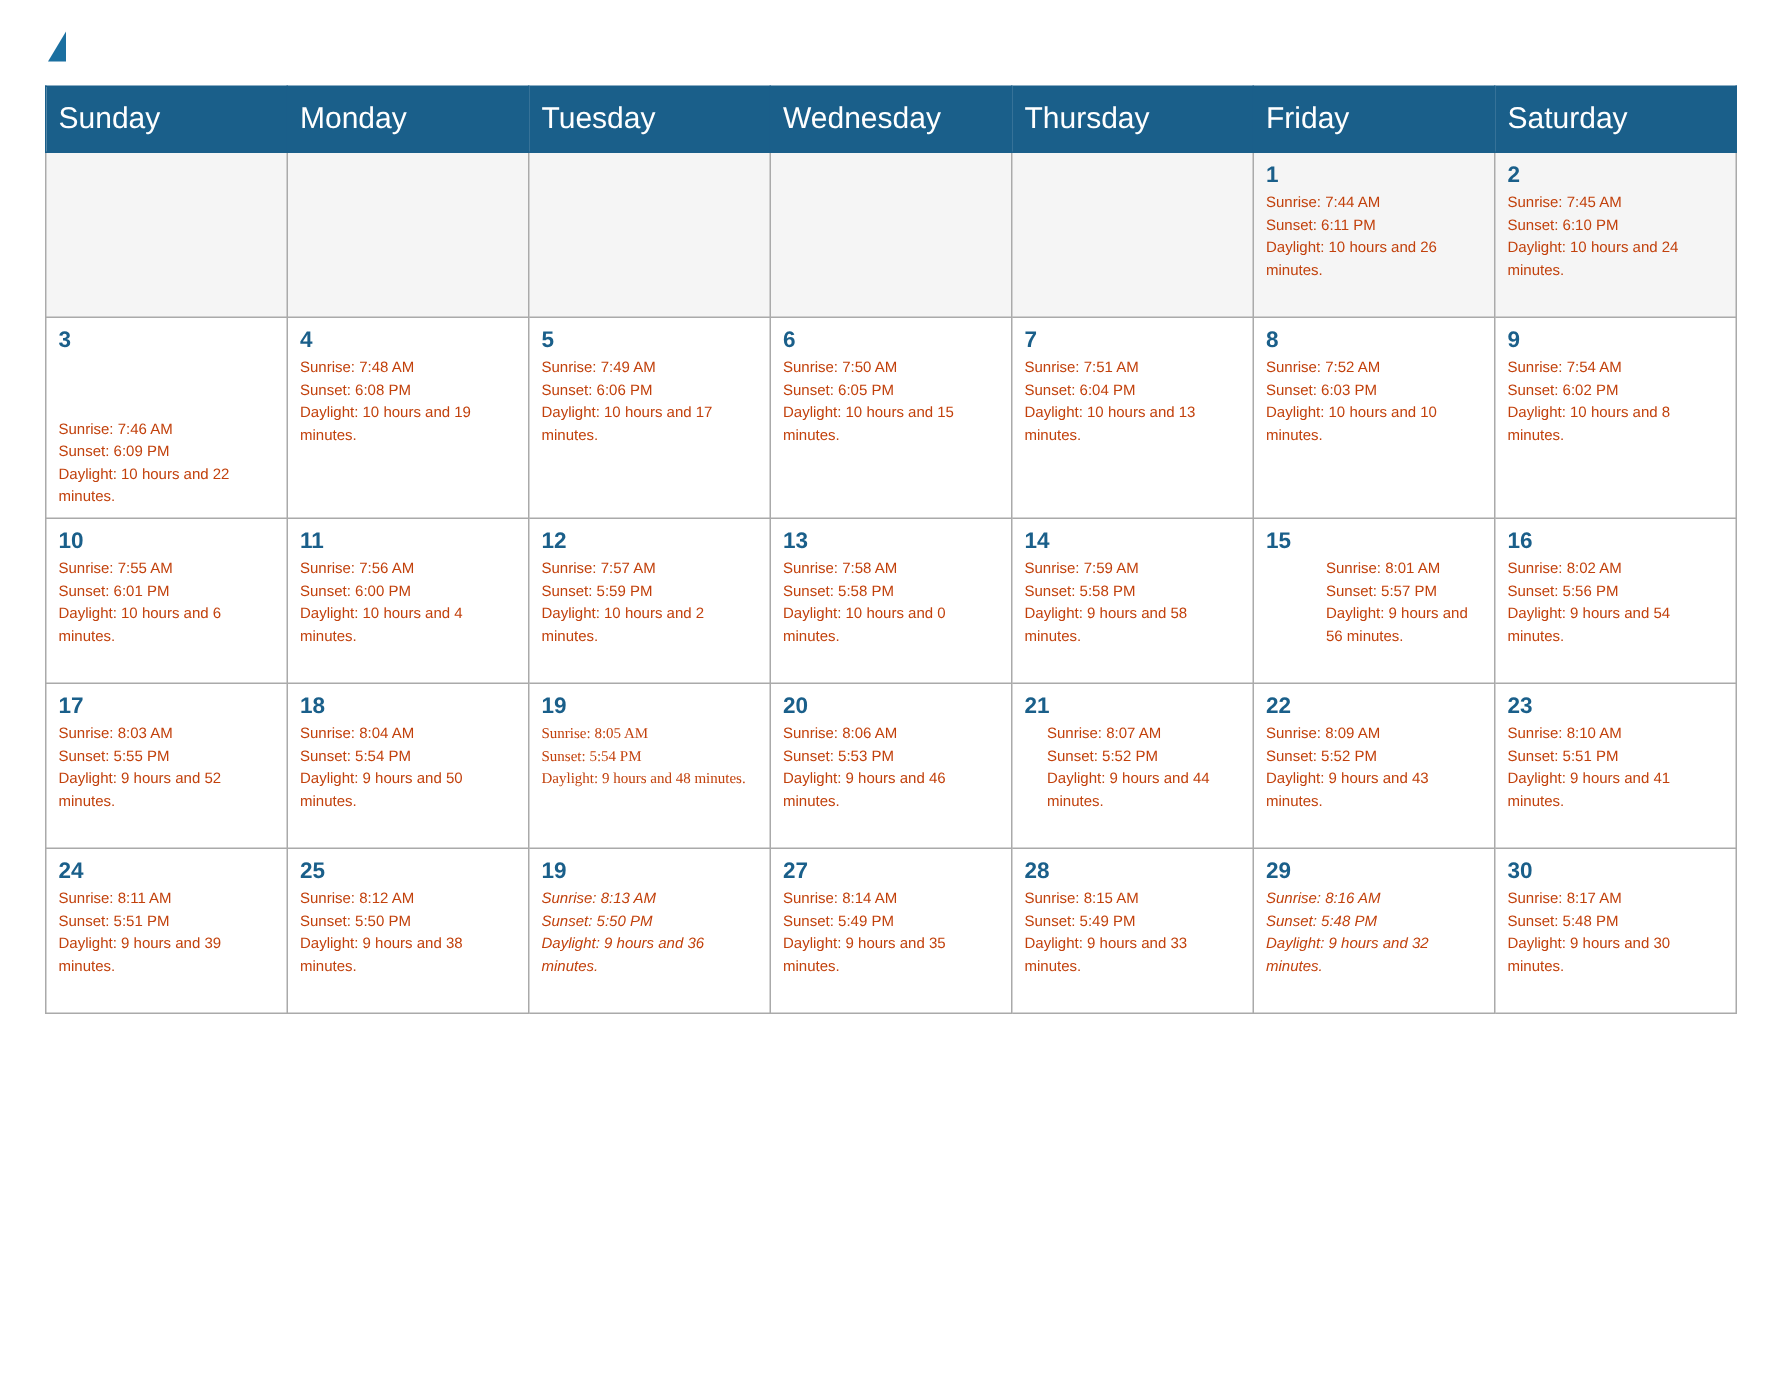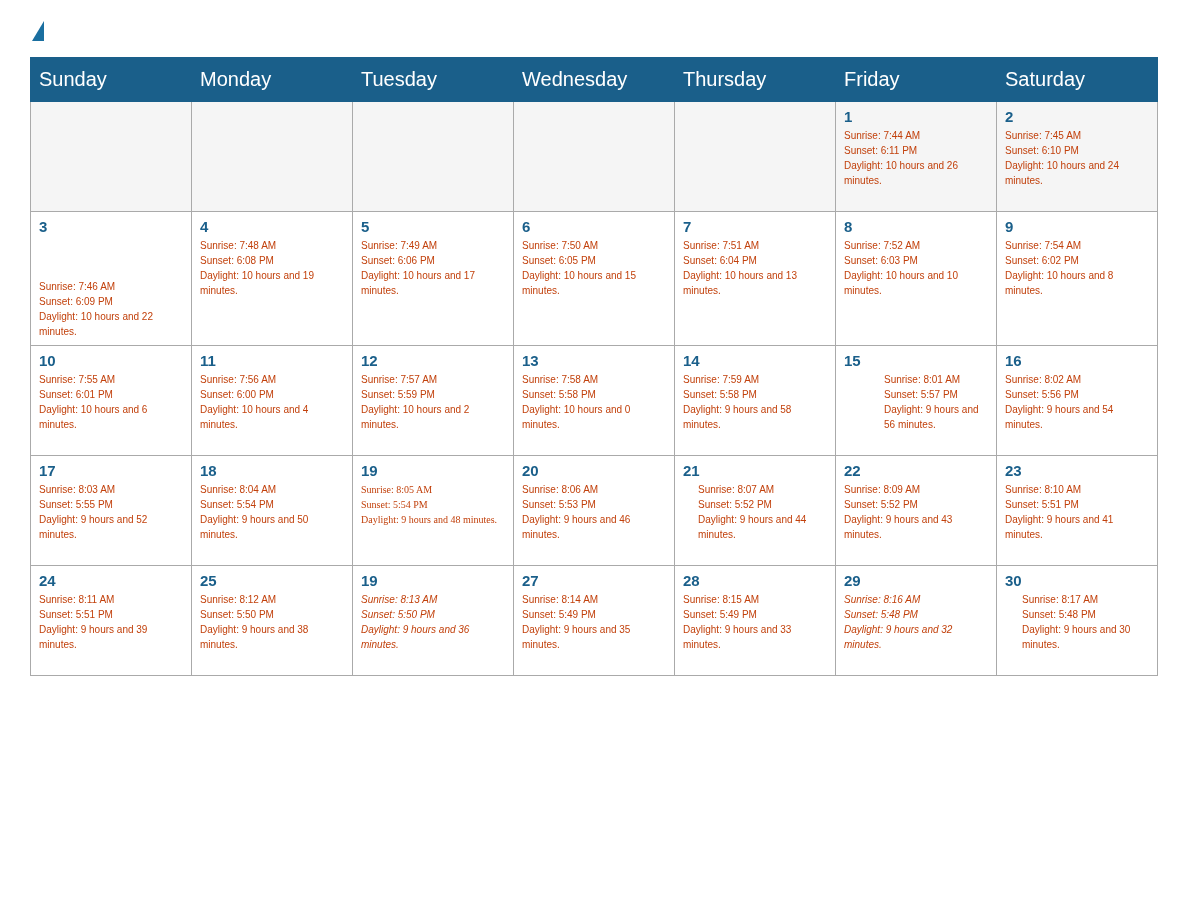--- a/index.html
+++ b/index.html
@@ -319,19 +319,19 @@
 Daylight: 9 hours and 33 minutes.</div>
         </td>
         <td>
           <span class="day-num">29</span>
           <div class="day-info" style="white-space: pre-line; font-style: italic;">Sunrise: 8:16 AM
 Sunset: 5:48 PM
 Daylight: 9 hours and 32 minutes.</div>
         </td>
         <td>
           <span class="day-num">30</span>
-          <div class="day-info" style="white-space: pre-line; margin-left: 17px;">Sunrise: 8:17 AM
+          <div class="day-info" style="white-space: pre-line;">Sunrise: 8:17 AM
 Sunset: 5:48 PM
 Daylight: 9 hours and 30 minutes.</div>
         </td>
       </tr>
     </tbody>
 </table>
 
 </body></html>

